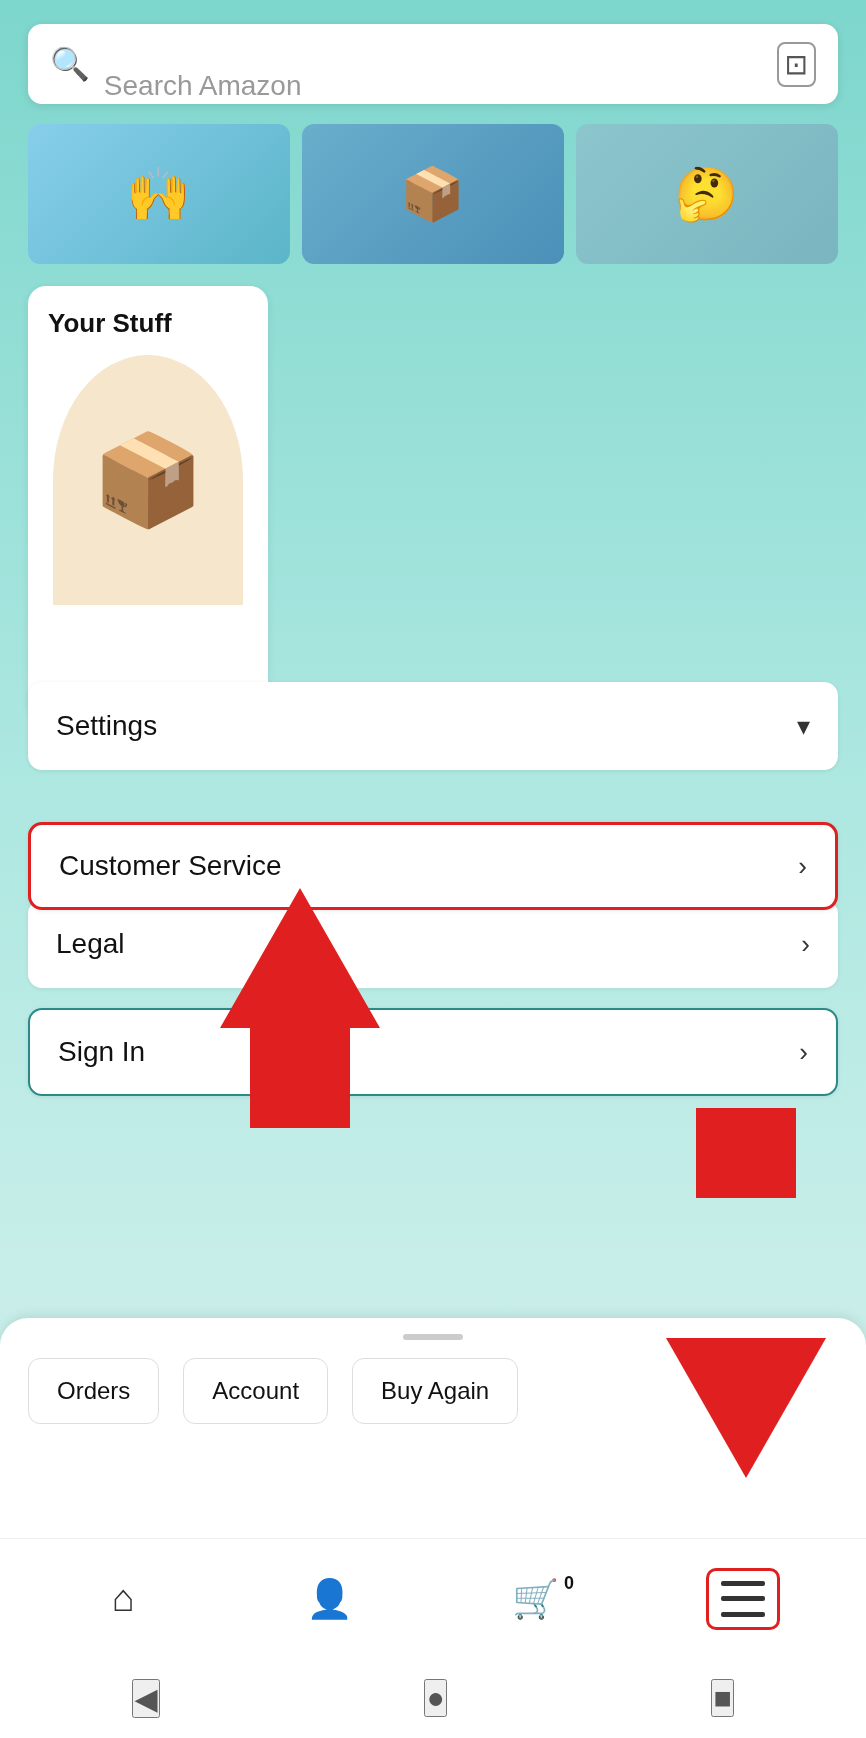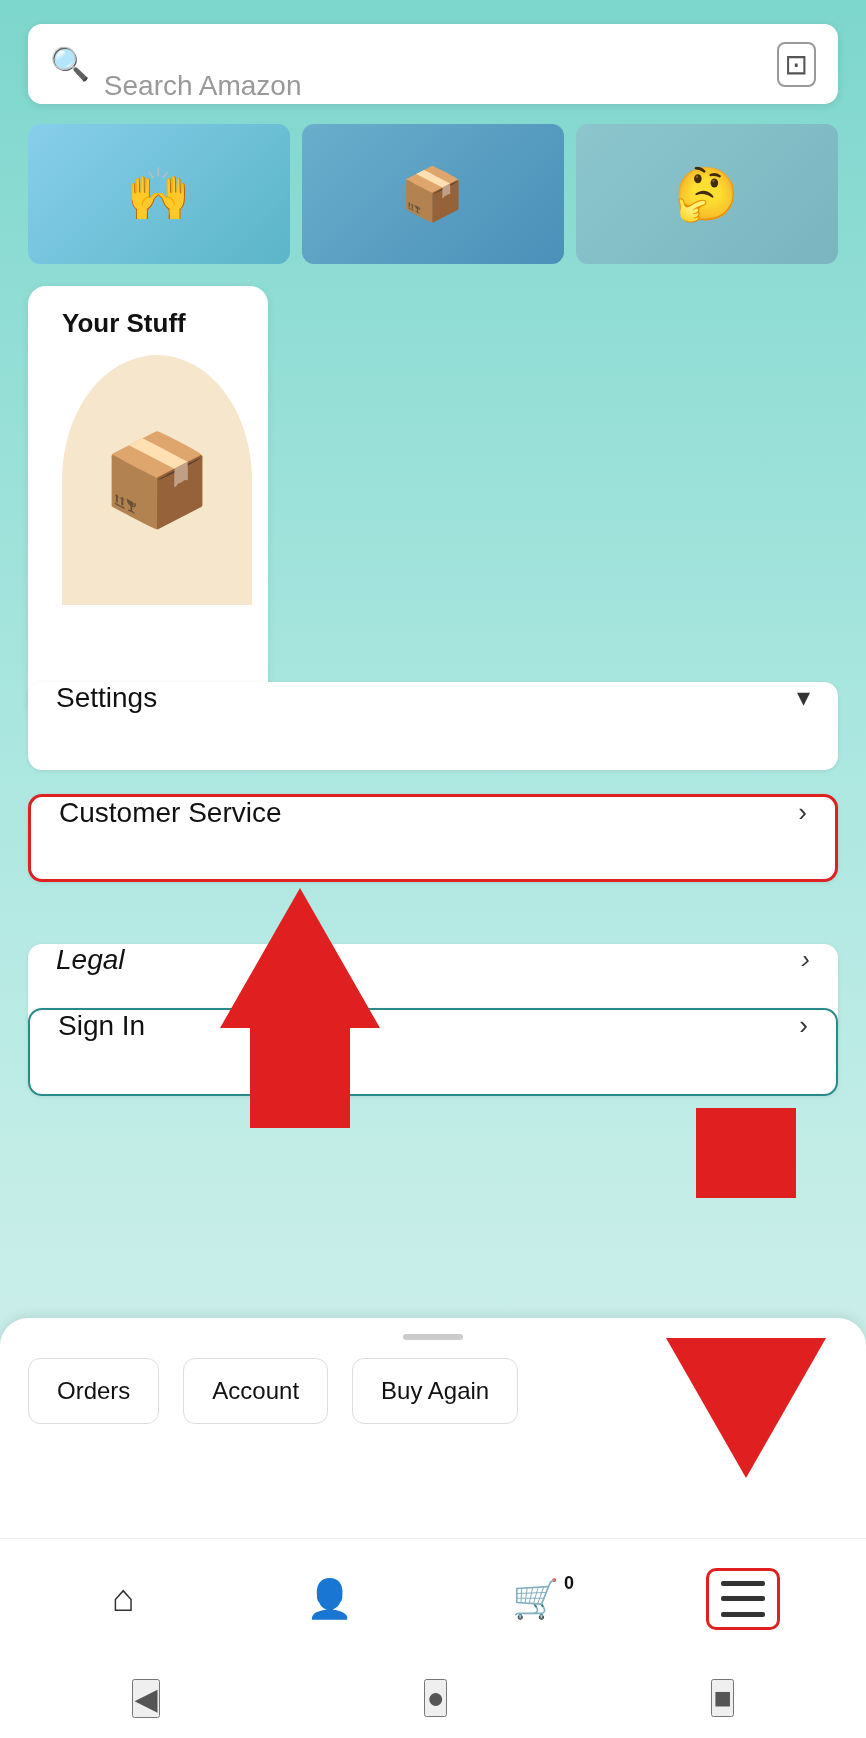--- a/index.html
+++ b/index.html
@@ -90,21 +90,21 @@
       position: absolute;
       top: 286px;
       left: 28px;
       width: 240px;
       height: 432px;
       background: white;
       border-radius: 18px;
       display: flex;
       flex-direction: column;
       align-items: flex-start;
-      padding: 22px 20px 0 34px;
+      padding: 22px 20px 0 20px;
       box-shadow: 0 2px 8px rgba(0,0,0,0.08);
     }
     .your-stuff-title {
       font-size: 26px;
       font-weight: 600;
       color: #111;
       margin-bottom: 16px;
     }
     .box-illustration {
       width: 190px;
@@ -122,45 +122,44 @@
 
     
     .menu-item {
       position: absolute;
       left: 28px;
       right: 28px;
       height: 88px;
       background: white;
       border-radius: 14px;
       display: flex;
-      align-items: flex-start;
+      align-items: center;
       padding: 0 28px;
       box-shadow: 0 1px 4px rgba(0,0,0,0.08);
     }
     .menu-item-label {
       font-size: 28px;
       color: #111;
       flex: 1;
     }
     .menu-item-chevron {
       font-size: 26px;
       color: #333;
     }
 
     .settings-item {
       top: 682px;
     }
     .customer-service-item {
-      top: 794px;
+      top: 822px;
       border: 3px solid #e02020 !important;
       z-index: 10;
     }
     .legal-item {
-      top: 944px;
-      font-style: italic;
+      top: 900px;
     }
     .sign-in-item {
       top: 1008px;
       border: 2px solid #2a8a8a !important;
     }
 
     
     .red-arrow-up {
       position: absolute;
       top: 888px;

